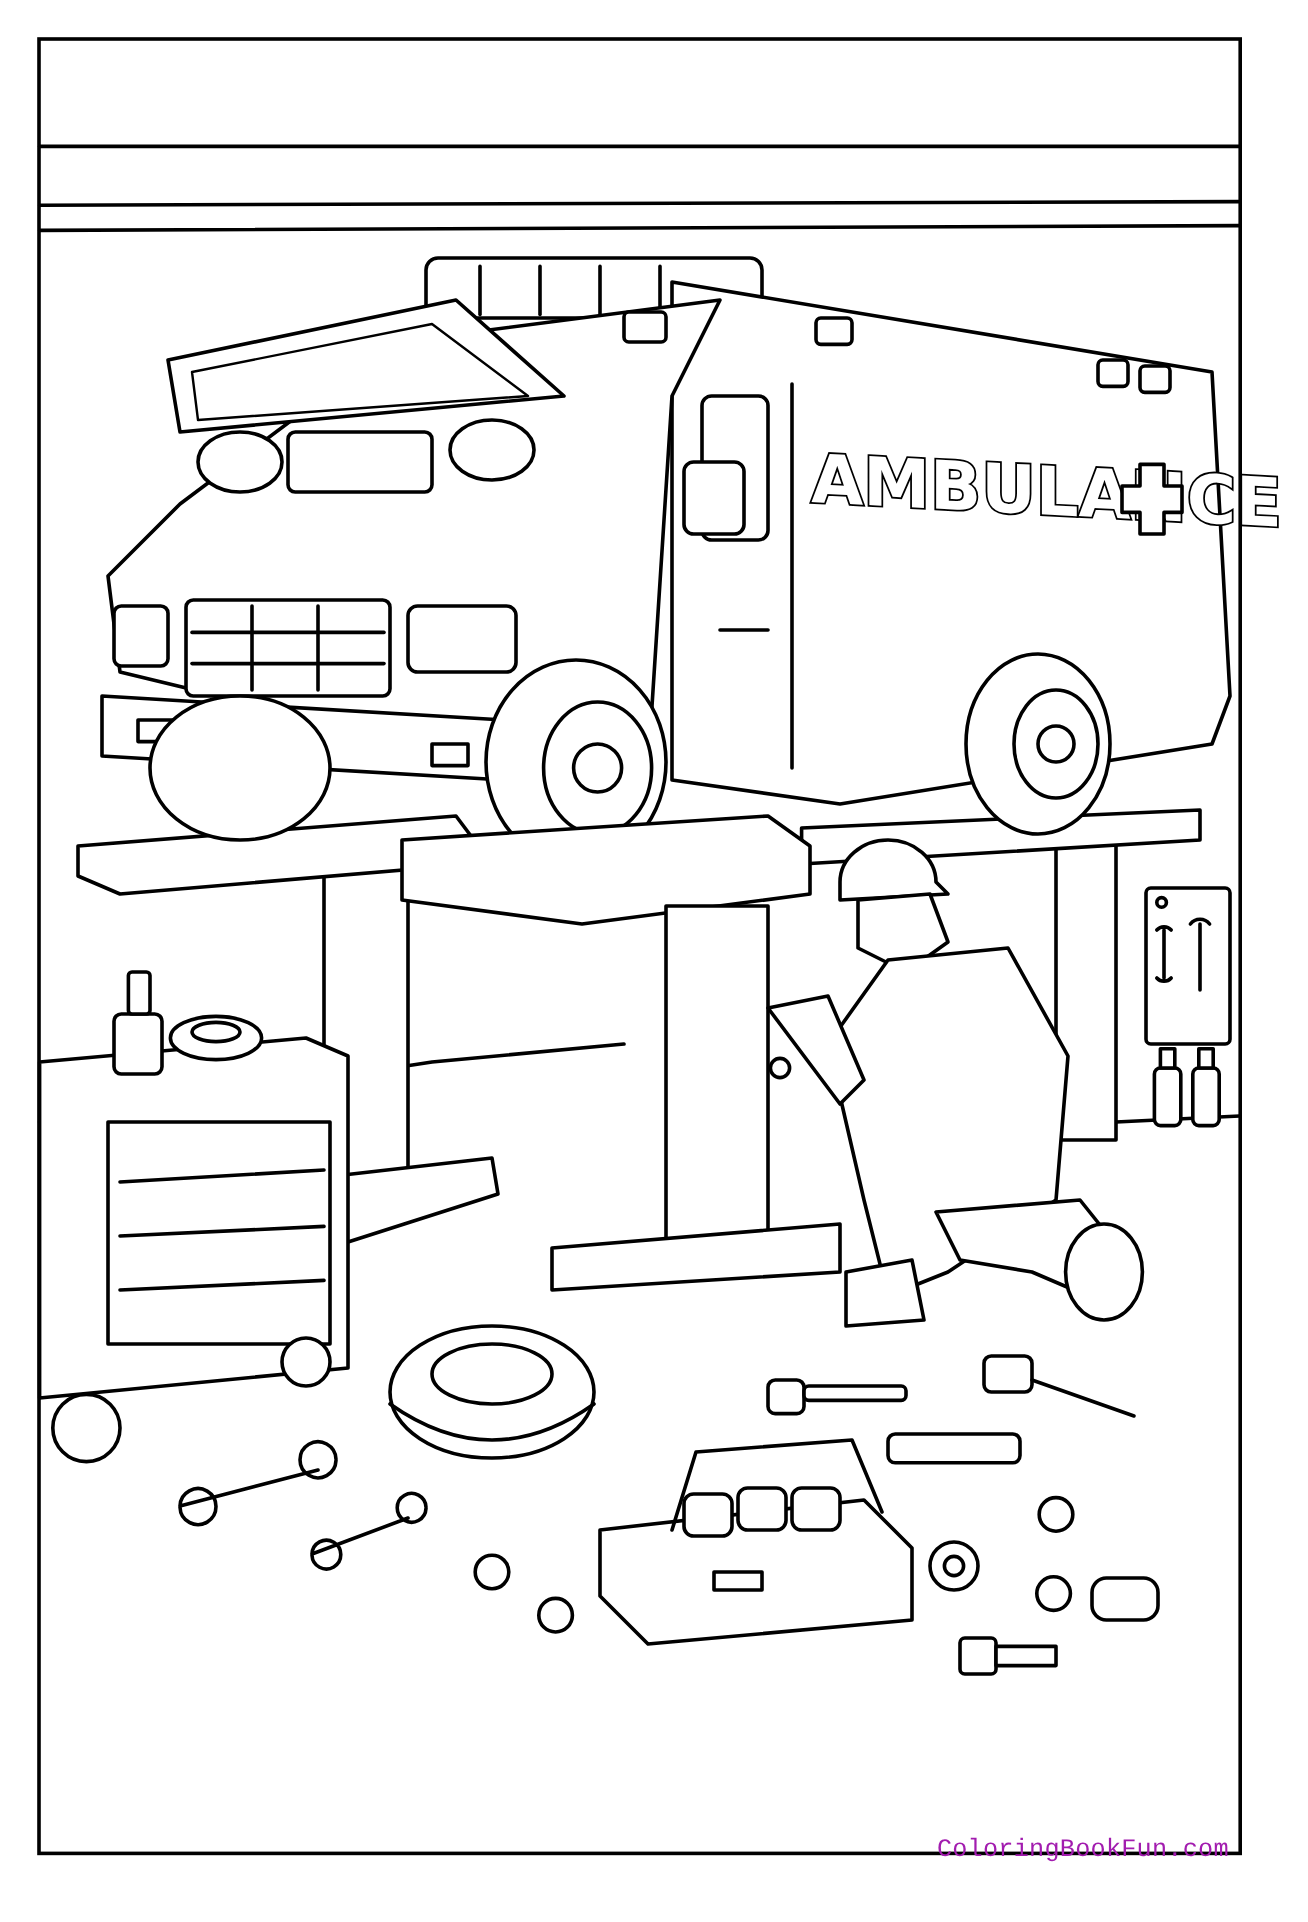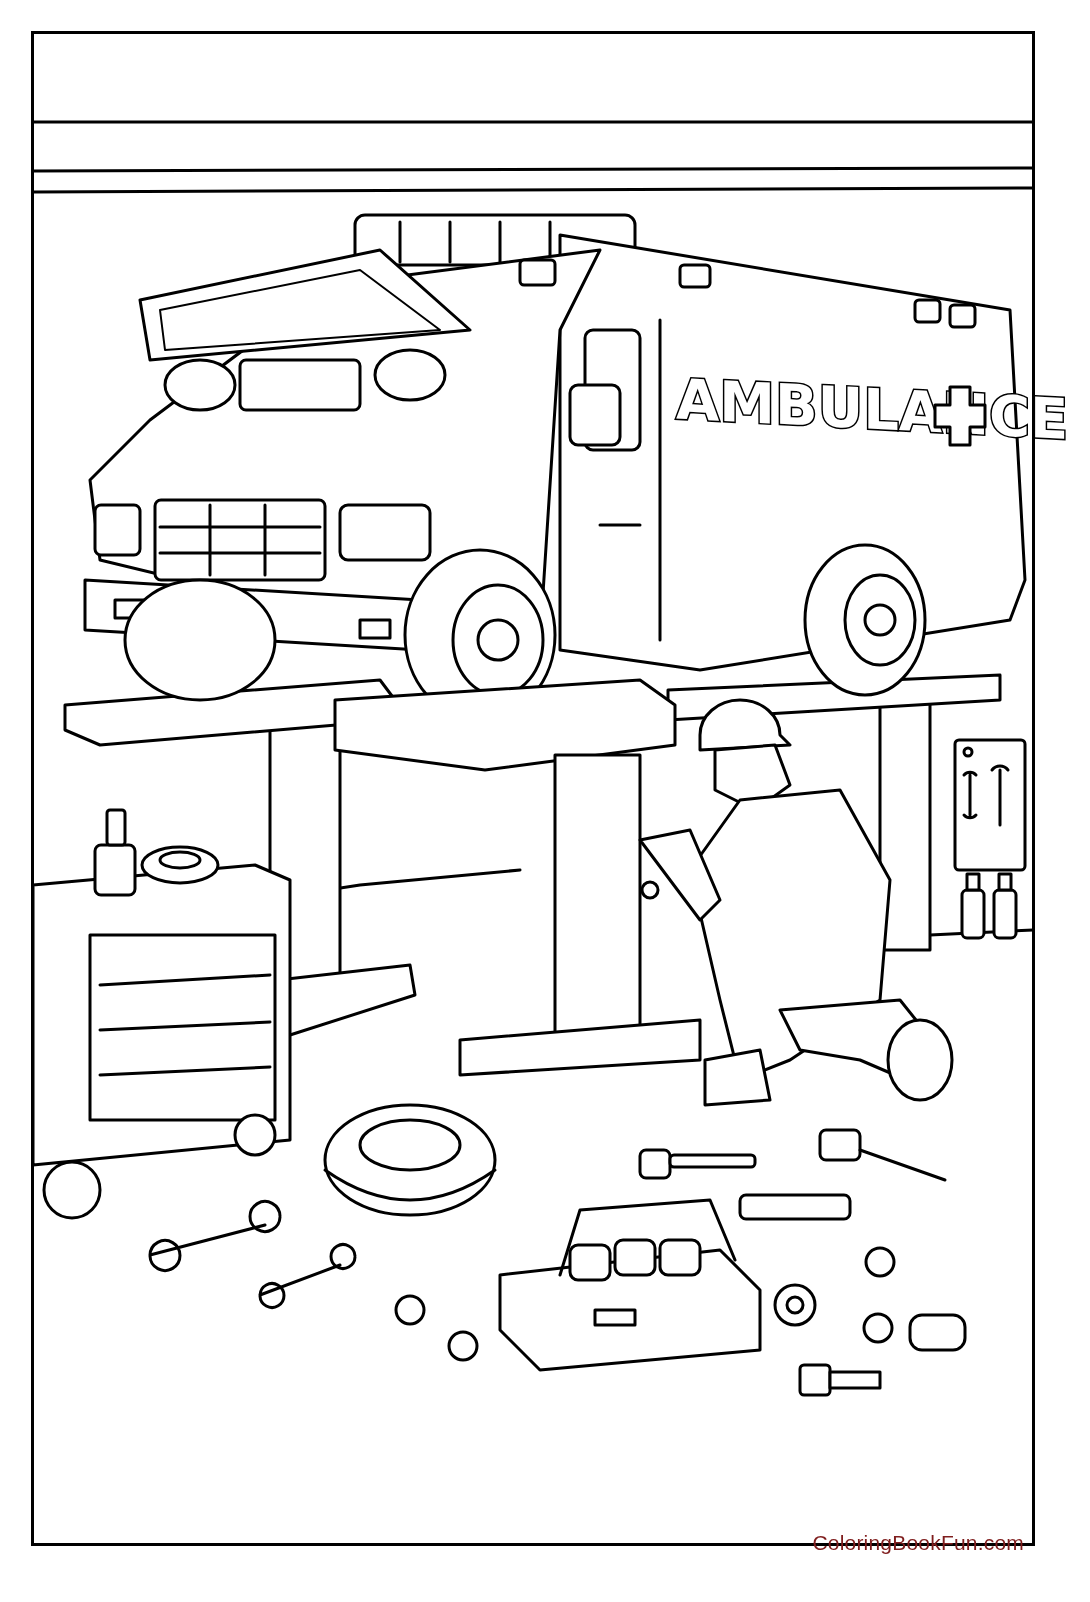--- a/index.html
+++ b/index.html
@@ -1,19 +1,19 @@
 <!DOCTYPE html>
 <html><head>
 <meta charset="utf-8">
 <style>
   html, body { margin: 0; padding: 0; background: #ffffff; }
   body { width: 1090px; height: 1602px; position: relative; overflow: hidden; font-family: "DejaVu Sans", sans-serif; }
   .frame { position: absolute; left: 31px; top: 31px; width: 1004px; height: 1515px; border: 3px solid #000; box-sizing: border-box; }
   svg.art { position: absolute; left: 0; top: 0; }
-  .credit { position: absolute; right: 66px; top: 1531px; font-size: 21px; color: #7f1d1d; font-family: Liberation Sans, sans-serif; letter-spacing: 0.2px; }
+  .credit { position: absolute; right: 66px; top: 1531px; font-size: 21px; color: #a21caf; font-family: Liberation Mono, monospace; letter-spacing: 0.2px; }
   .art path, .art rect, .art circle, .art ellipse, .art line, .art polygon, .art polyline { fill: #fff; stroke: #000; stroke-width: 3; stroke-linejoin: round; stroke-linecap: round; }
   .art .nofill { fill: none; }
   .art .thin { stroke-width: 2; }
   .label-text { font-family: "DejaVu Sans", sans-serif; font-weight: 900; font-size: 56px; fill: #fff; stroke: #000; stroke-width: 3; paint-order: stroke; }
 </style>
 </head>
 <body>
 
 <div class="frame"></div>
 

